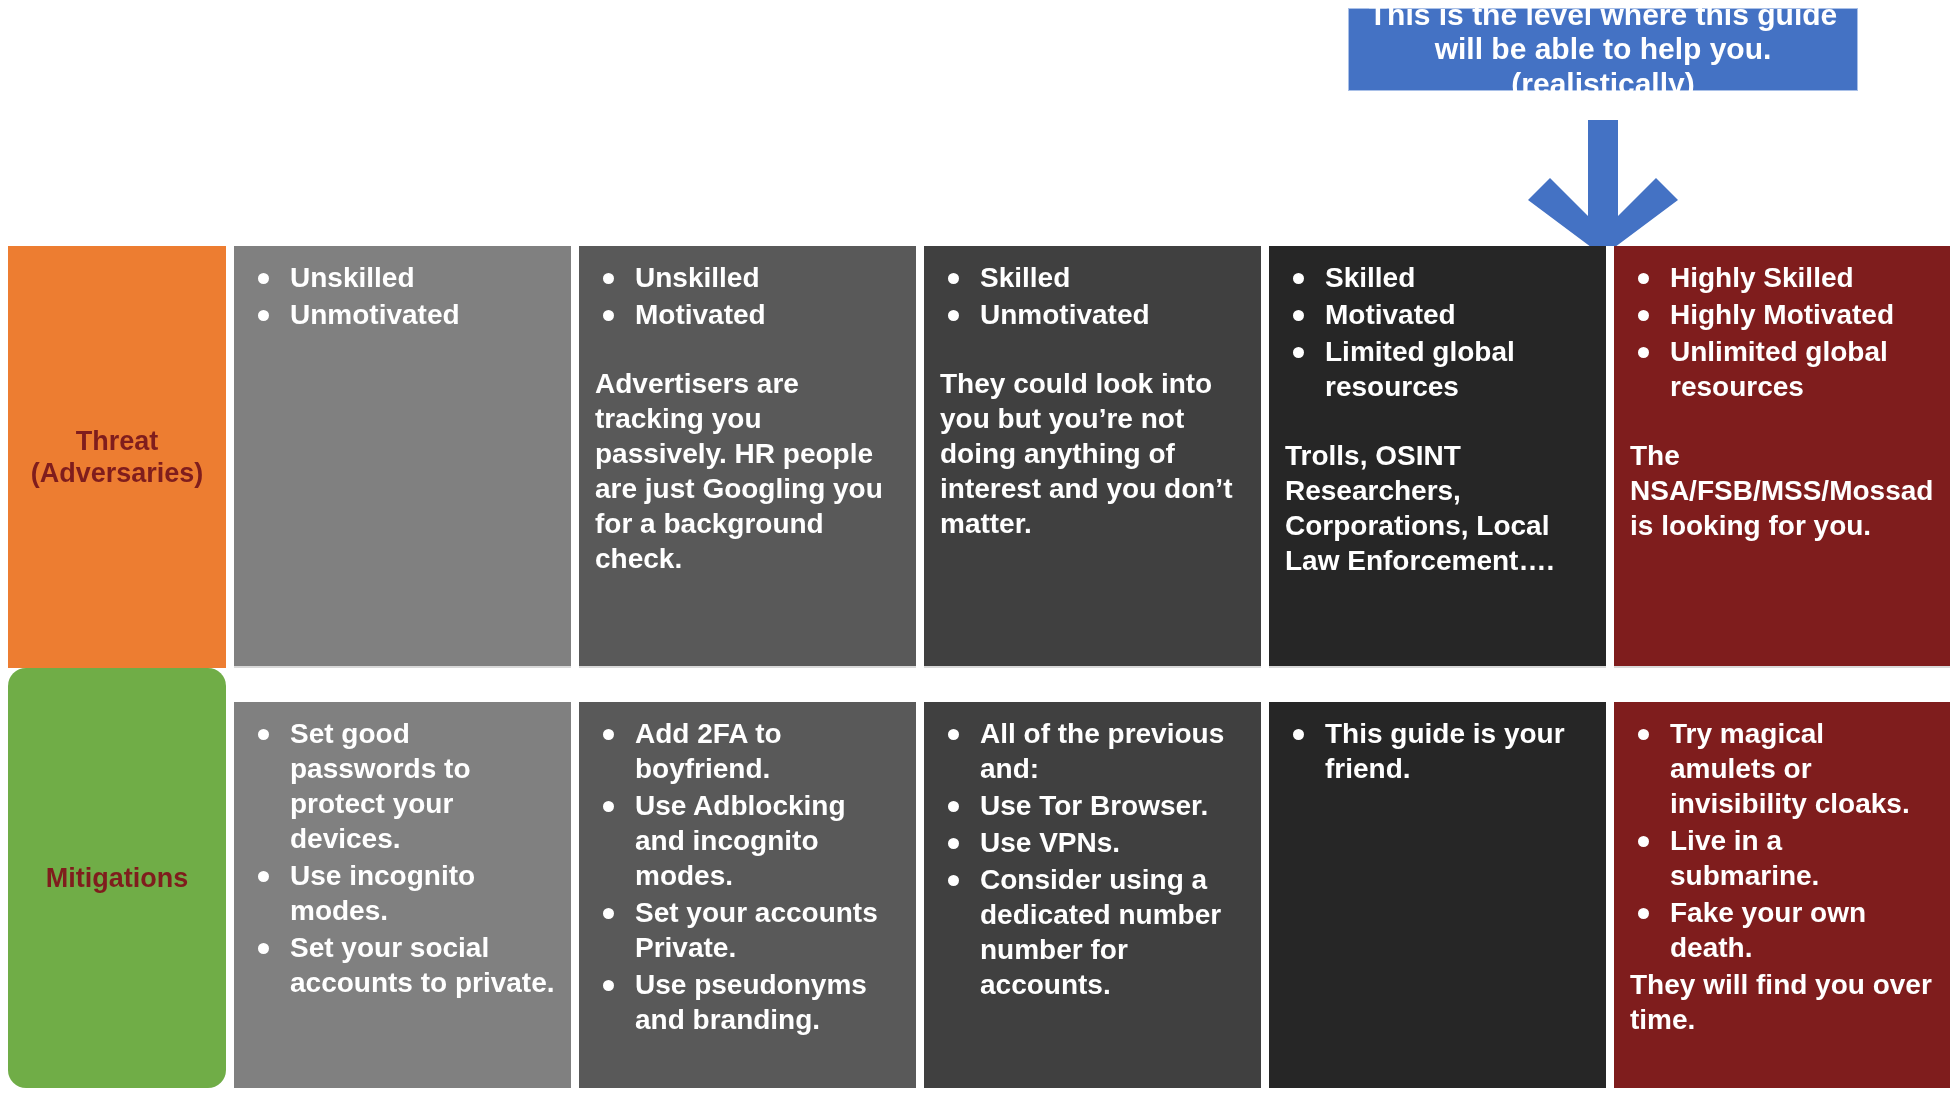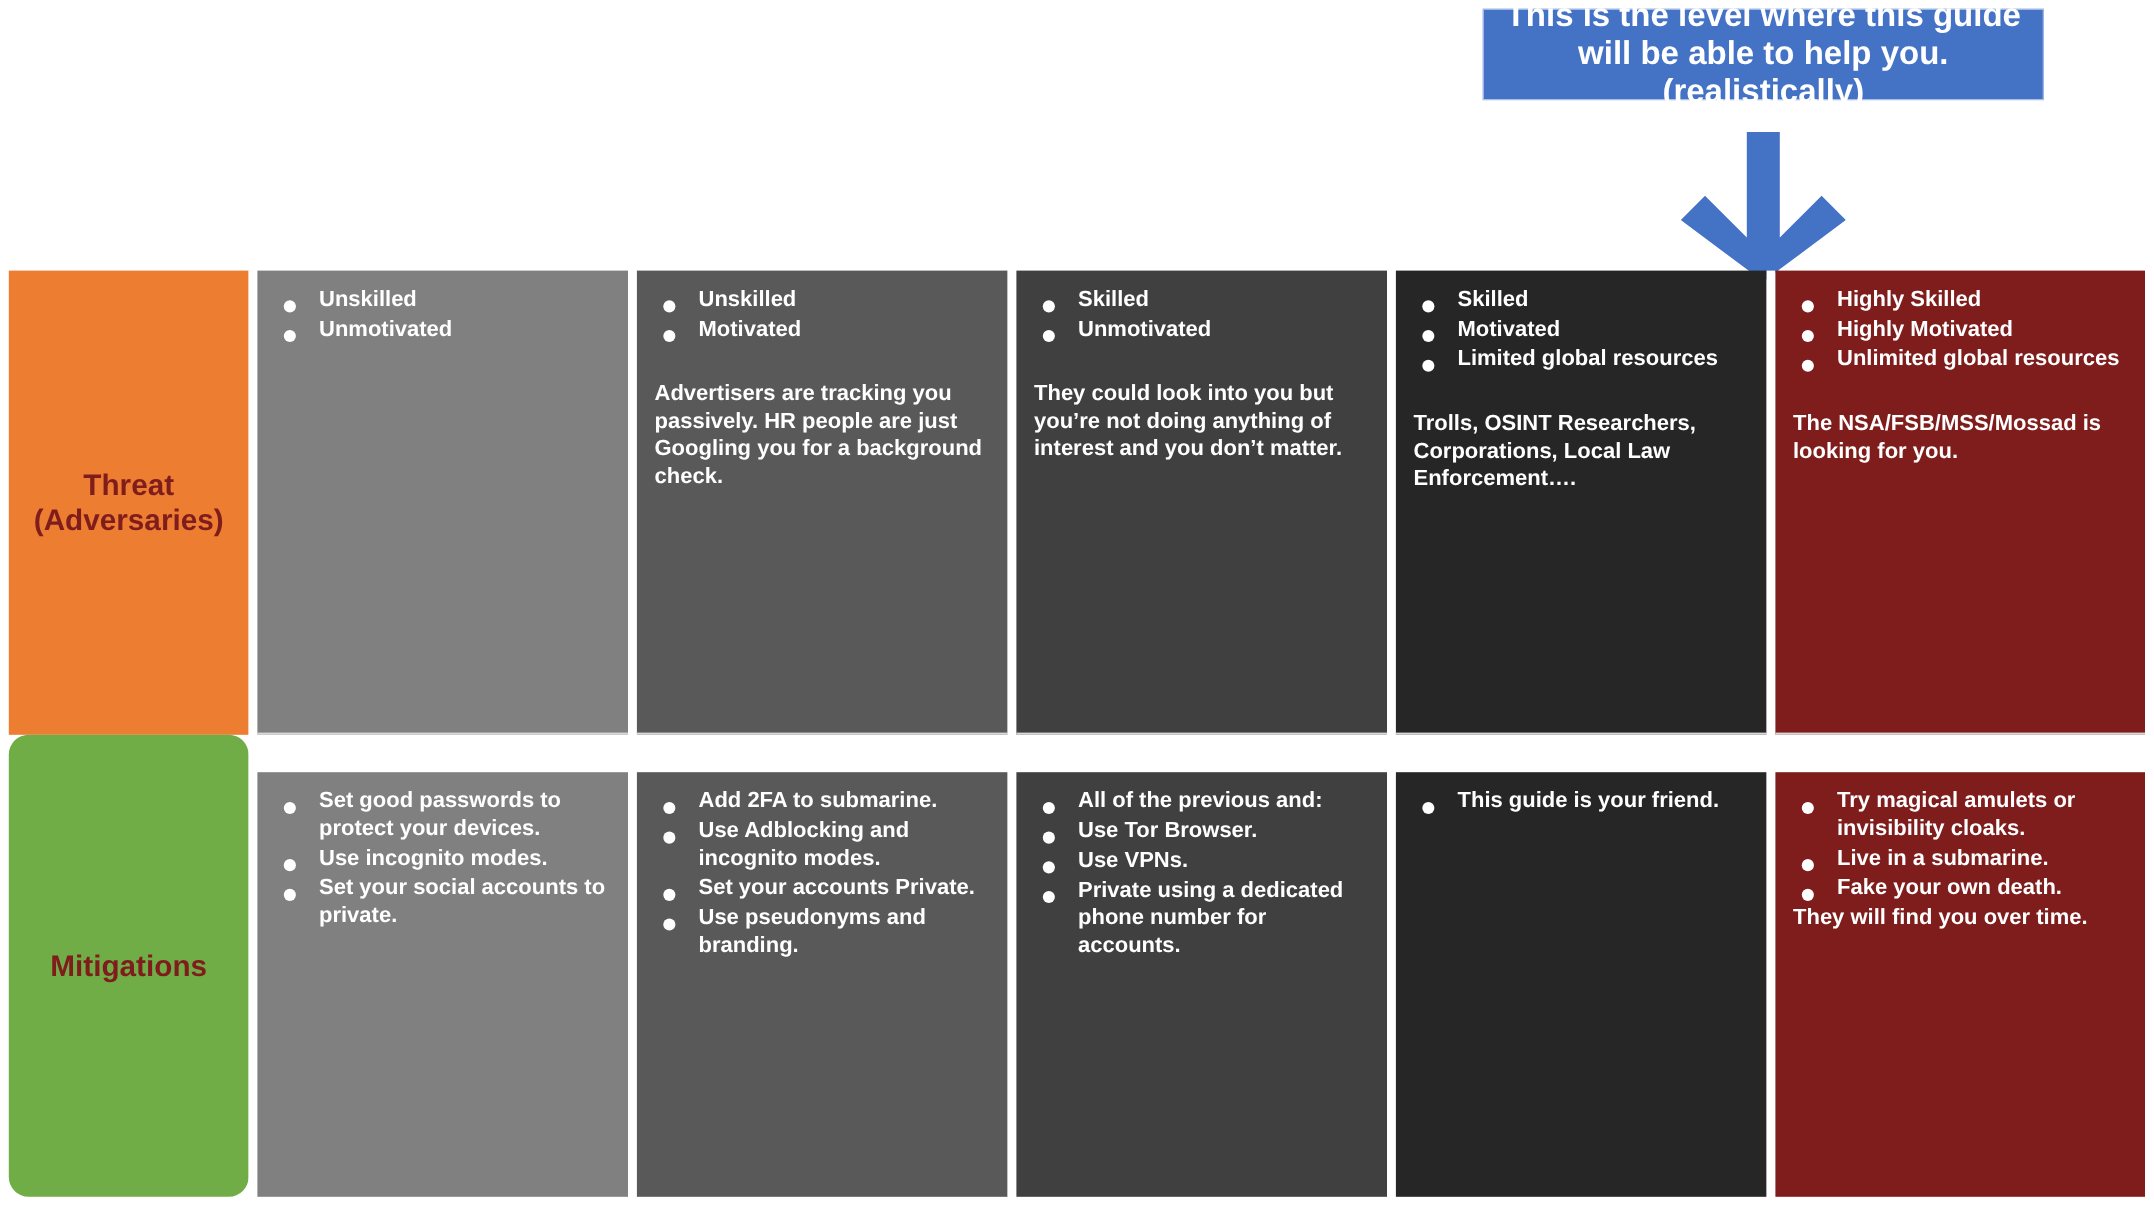--- a/index.html
+++ b/index.html
@@ -85,21 +85,21 @@
     line-height: 1.2;
     padding: 6px;
   }
   #head-threat { background: #ED7D31; }
   #head-mitig  { background: #70AD47; border-radius: 18px; }
 
   .datacell {
     padding: 14px 16px 10px 16px;
     color: #ffffff;
     font-weight: bold;
-    font-size: 20px;
+    font-size: 28px;
     line-height: 1.25;
   }
   .datacell.top    { border-bottom: 2px solid #D9D9D9; }
   .datacell.bottom { border-top: 0; margin-top: 34px; }
 
   .lvl1 { background: #808080; }
   .lvl2 { background: #595959; }
   .lvl3 { background: #404040; }
   .lvl4 { background: #262626; }
   .lvl5 { background: #7f1d1d; }
@@ -218,35 +218,35 @@
       <li>Set good passwords to protect your devices.</li>
       <li>Use incognito modes.</li>
       <li>Set your social accounts to private.</li>
     </ul>
   </div>
 
   <div class="cell spacer"></div>
 
   <div class="cell datacell bottom lvl2">
     <ul class="bullets">
-      <li>Add 2FA to submarine.</li>
+      <li>Add 2FA to boyfriend.</li>
       <li>Use Adblocking and incognito modes.</li>
       <li>Set your accounts Private.</li>
       <li>Use pseudonyms and branding.</li>
     </ul>
   </div>
 
   <div class="cell spacer"></div>
 
   <div class="cell datacell bottom lvl3">
     <ul class="bullets">
       <li>All of the previous and:</li>
       <li>Use Tor Browser.</li>
       <li>Use VPNs.</li>
-      <li>Private using a dedicated phone number for accounts.</li>
+      <li>Consider using a dedicated number number for accounts.</li>
     </ul>
   </div>
 
   <div class="cell spacer"></div>
 
   <div class="cell datacell bottom lvl4">
     <ul class="bullets">
       <li>This guide is your friend.</li>
     </ul>
   </div>

